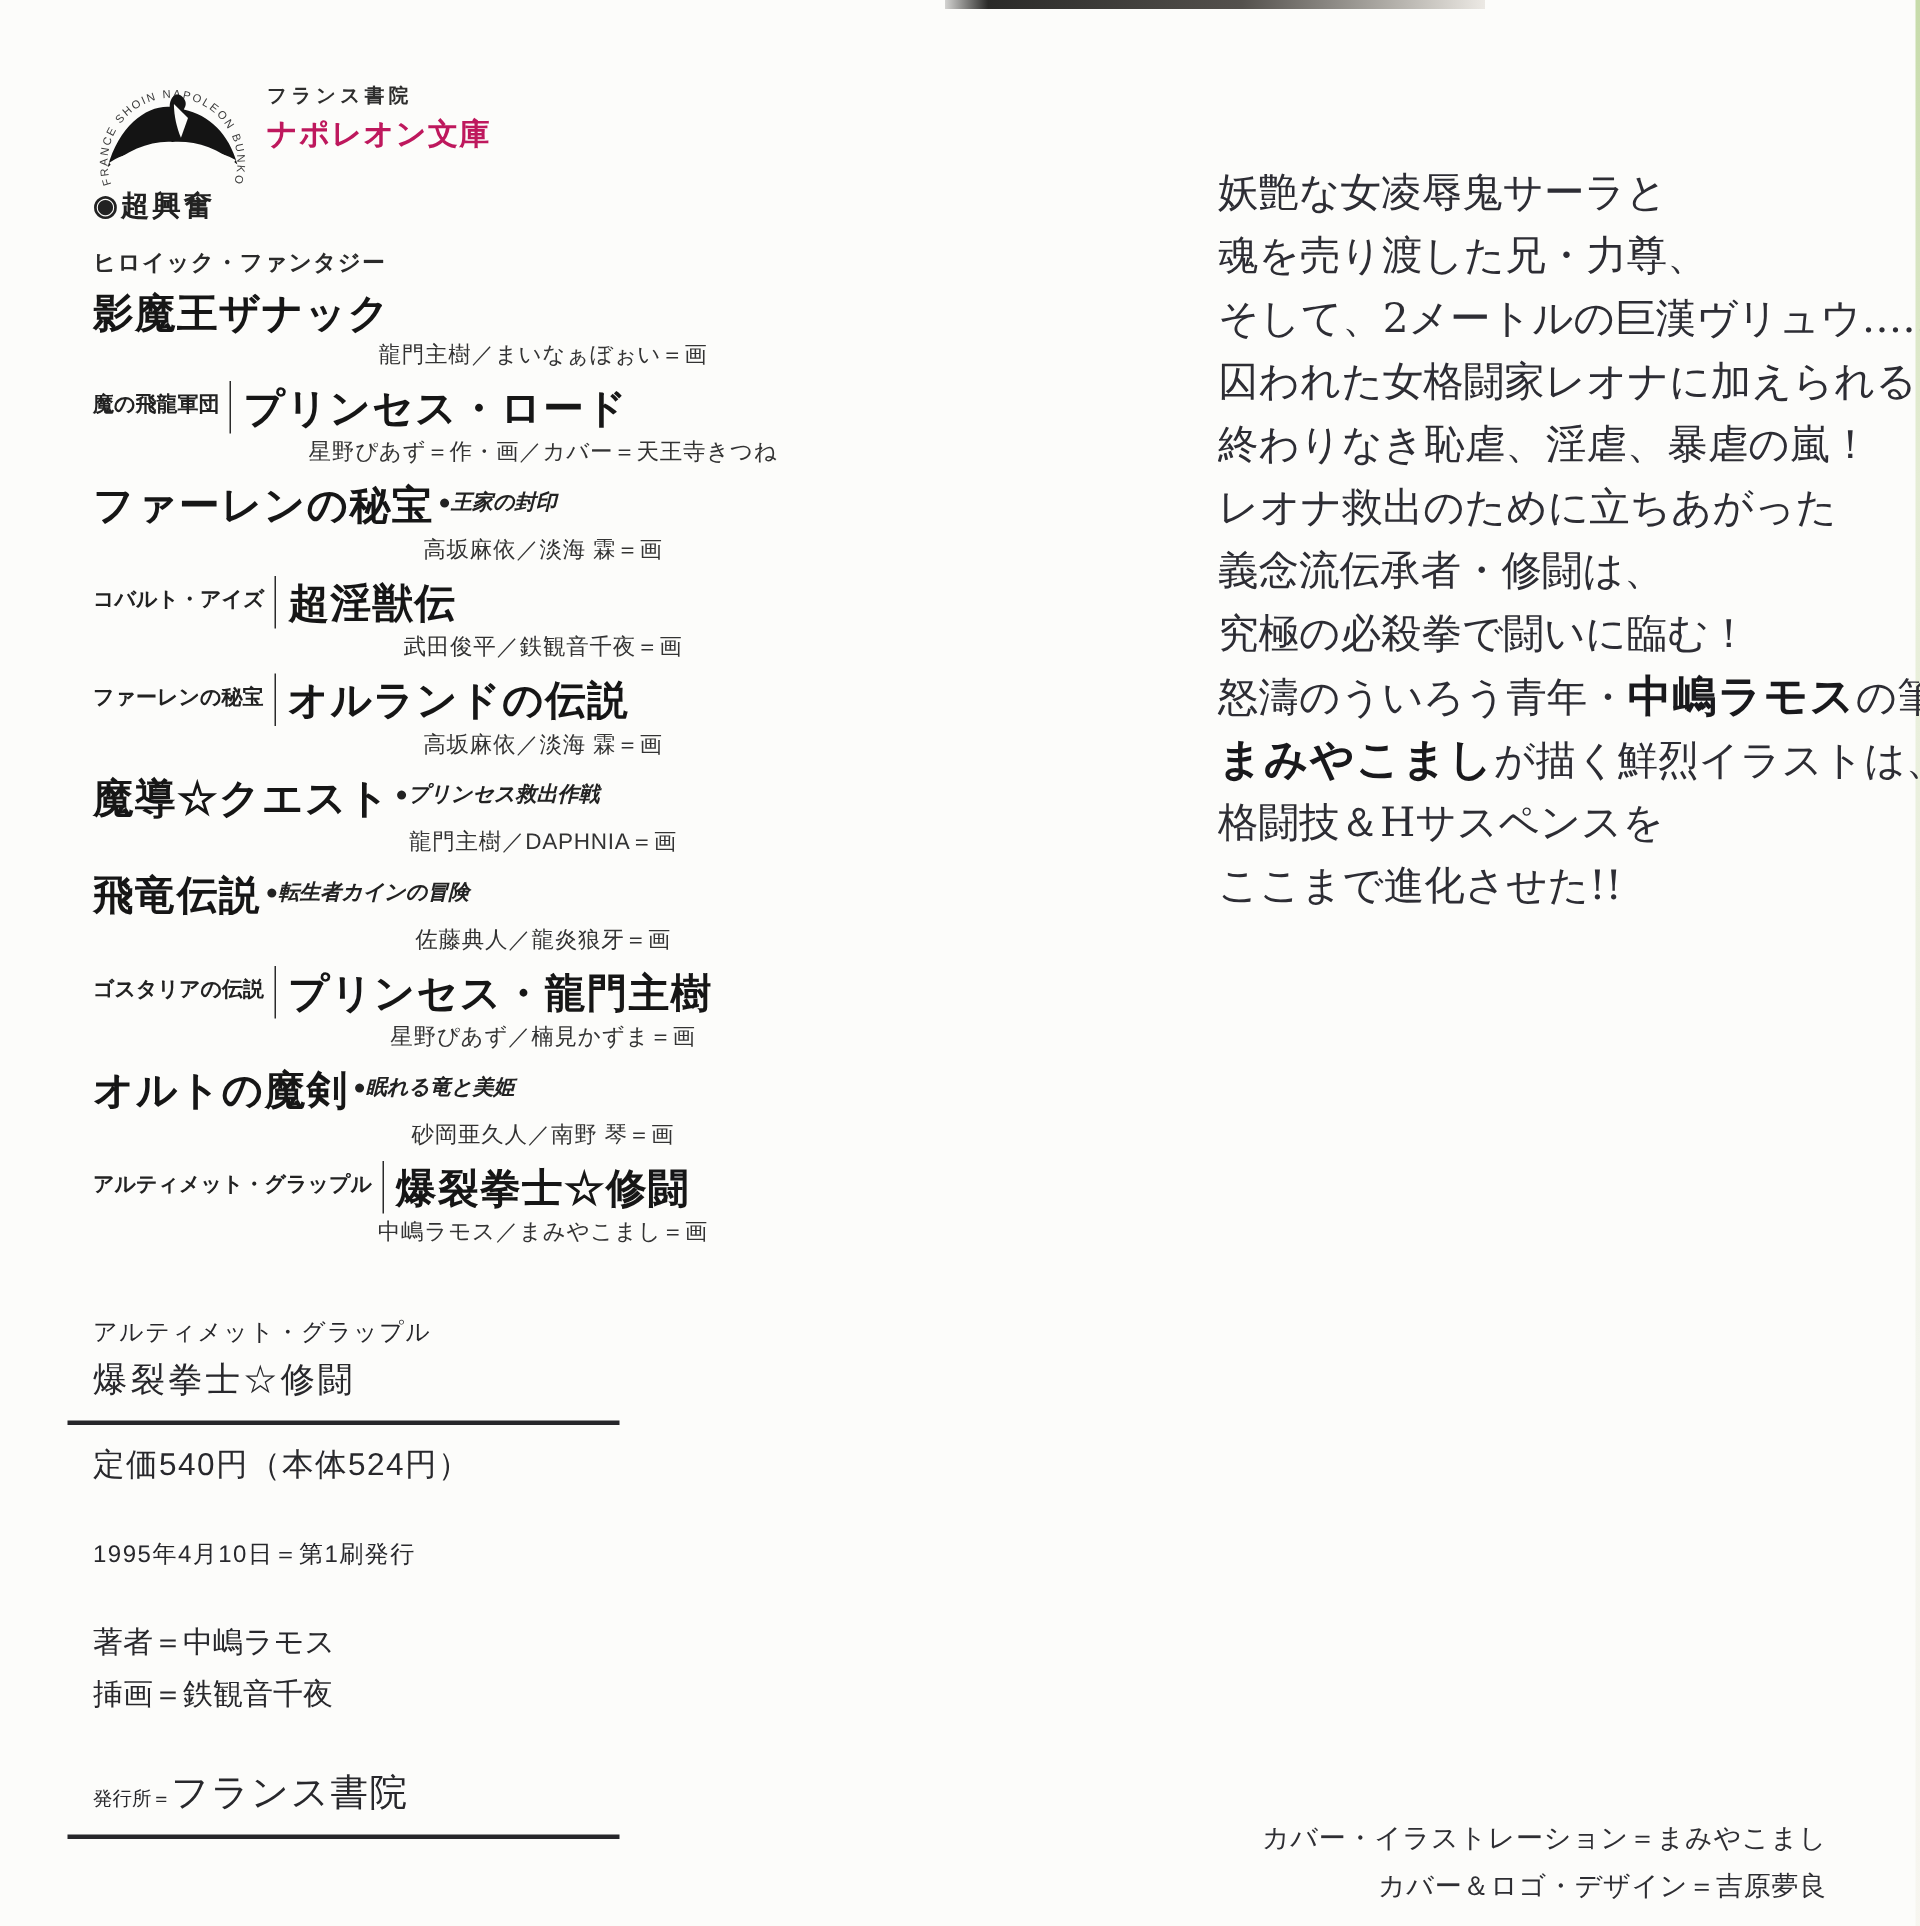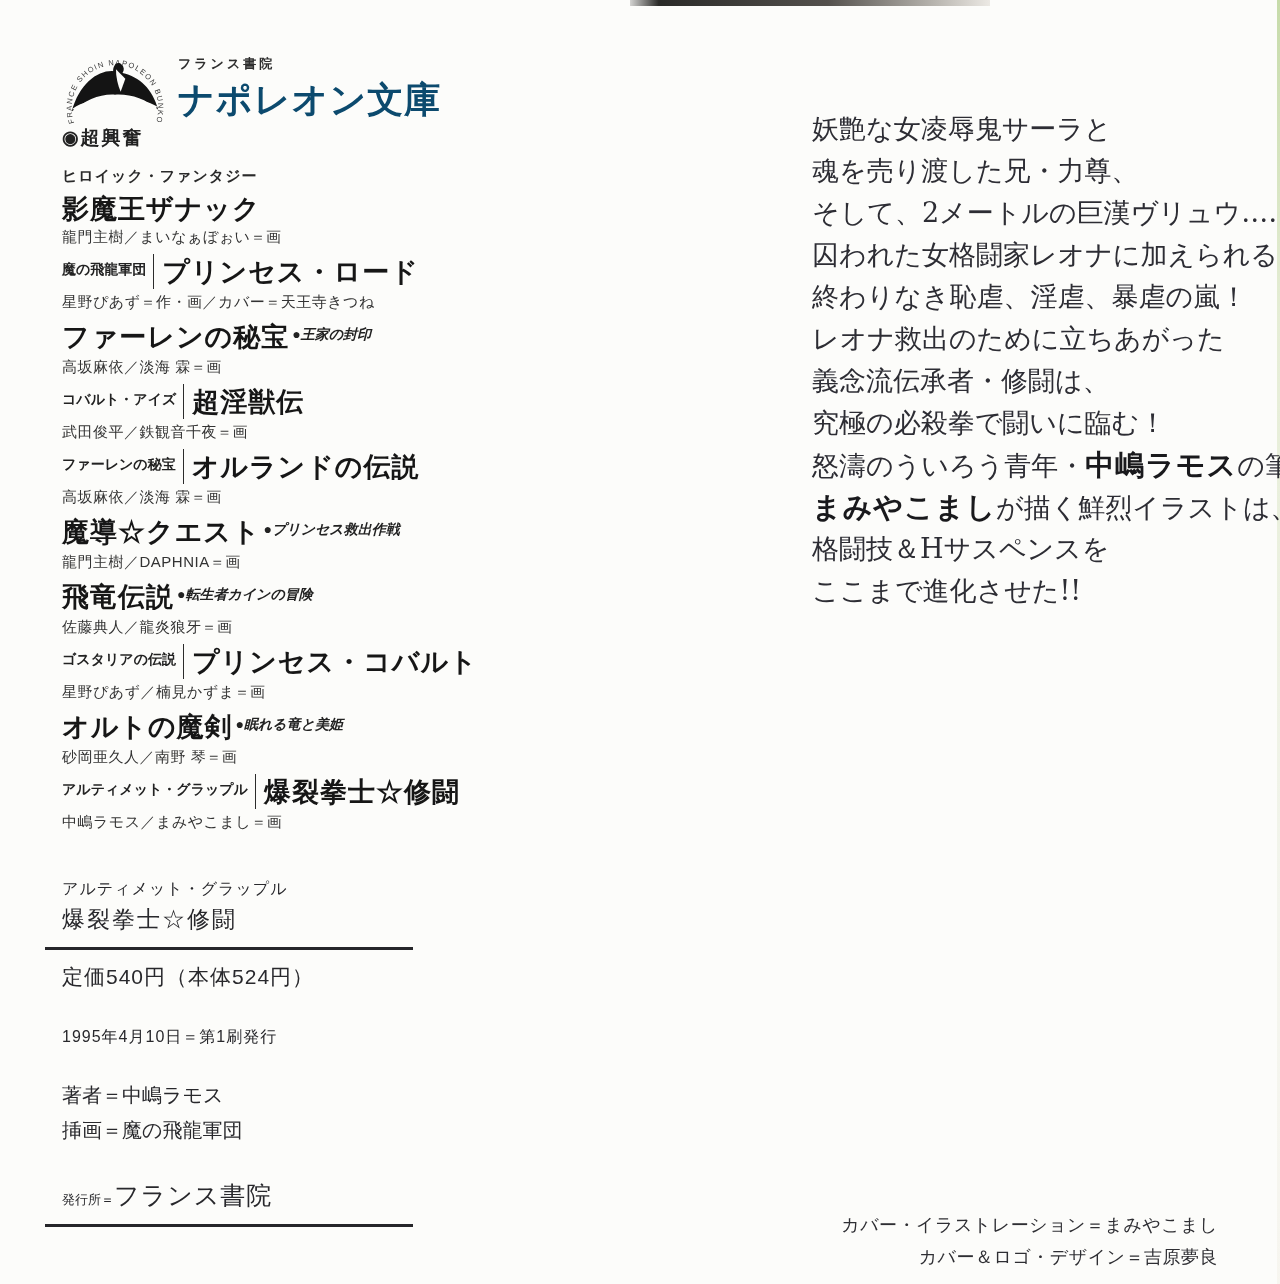--- a/index.html
+++ b/index.html
@@ -12,33 +12,33 @@
   .scan-strip-top{position:absolute;left:630px;top:0;width:360px;height:6px;
     background:linear-gradient(to right,#29282631 0%,#2a2a28 8%,#54514d 55%,#b9b6b0 85%,#ece9e4 100%);}
   .scan-edge-right{position:absolute;right:0;top:0;width:3px;height:100%;opacity:.65;
     background:linear-gradient(to bottom,#a9c97e,#d9e5c2 25%,#eef1e6 70%,#f4f2ea);}
   
   #logo{position:absolute;left:58px;top:42px;display:flex;align-items:flex-start;}
   #logo svg{width:114px;height:94px;display:block;}
   .arc-text{font-size:8px;letter-spacing:1.4px;fill:#3c3c3c;font-family:"Liberation Sans",sans-serif;}
   .logo-text{margin-left:6px;padding-top:13px;}
   .logo-small{font-size:13px;font-weight:bold;letter-spacing:3px;color:#2e2e2e;}
-  .logo-name{font-size:36px;font-weight:bold;letter-spacing:1px;color:#0c4a6e;margin-top:3px;}
+  .logo-name{font-size:20px;font-weight:bold;letter-spacing:1px;color:#be185d;margin-top:3px;}
   
   #catalog{position:absolute;left:62px;top:126px;width:600px;}
   .cat-badge{font-size:19px;font-weight:bold;letter-spacing:2px;color:#222;line-height:24px;}
   .cat-genre{font-size:15px;font-weight:bold;letter-spacing:1px;color:#2a2a2a;margin-top:16px;line-height:20px;}
   .book{margin-top:8px;}
   .book-title{display:flex;align-items:center;line-height:30px;}
   .b-prefix{font-size:14px;font-weight:bold;white-space:nowrap;color:#222;
     padding:0 7px 5px 0;border-right:1.5px solid #2b2b2b;margin-right:8px;
     align-self:stretch;display:flex;align-items:flex-end;}
   .b-main{font-size:27px;font-weight:bold;letter-spacing:1px;white-space:nowrap;color:#161616;}
   .b-sub{font-size:14px;font-weight:bold;white-space:nowrap;color:#222;margin-left:3px;padding-bottom:5px;font-style:italic;}
-  .b-credit{font-size:15px;color:#333;letter-spacing:.5px;margin-top:3px;line-height:19px;}
+  .b-credit{font-size:15px;color:#333;letter-spacing:.5px;margin-top:3px;line-height:19px;text-align:center;}
   
   #blurb{position:absolute;left:812px;top:108px;
     font-family:"DejaVu Serif", serif;font-size:27px;color:#2d2d34;}
   .bl{height:42px;line-height:42px;white-space:nowrap;}
   .bname{font-family:"Liberation Sans",sans-serif;font-weight:bold;font-size:29px;
     letter-spacing:1px;color:#19191c;}
   
   #colophon{position:absolute;left:45px;top:878px;width:368px;color:#28282c;}
   .cpad{padding-left:17px;}
   .col-series{font-size:16px;letter-spacing:1px;line-height:22px;}
@@ -147,21 +147,21 @@
 
         <span class="b-main">飛竜伝説</span>
         <span class="b-sub">●転生者カインの冒険</span>
       </div>
       <div class="b-credit">佐藤典人／龍炎狼牙＝画</div>
     </div>
 
     <div class="book">
       <div class="book-title">
         <span class="b-prefix">ゴスタリアの伝説</span>
-        <span class="b-main">プリンセス・コバルト</span>
+        <span class="b-main">プリンセス・龍門主樹</span>
 
       </div>
       <div class="b-credit">星野ぴあず／楠見かずま＝画</div>
     </div>
 
     <div class="book">
       <div class="book-title">
 
         <span class="b-main">オルトの魔剣</span>
         <span class="b-sub">●眠れる竜と美姫</span>
@@ -198,21 +198,21 @@
     <div class="bl"><span>ここまで進化させた!!</span></div>
   </div>
 
   <div id="colophon">
     <div class="col-series cpad">アルティメット・グラップル</div>
     <div class="col-title cpad">爆裂拳士☆修闘</div>
     <div class="col-rule"></div>
     <div class="col-price cpad">定価540円（本体524円）</div>
     <div class="col-printing cpad">1995年4月10日＝第1刷発行</div>
     <div class="col-author cpad">著者＝中嶋ラモス</div>
-    <div class="col-illust cpad">挿画＝魔の飛龍軍団</div>
+    <div class="col-illust cpad">挿画＝鉄観音千夜</div>
     <div class="col-pub cpad">
       <span class="col-pub-label">発行所＝</span><span class="col-pub-name">フランス書院</span>
     </div>
     <div class="col-rule col-rule2"></div>
   </div>
 
   <div id="credits">
     <div>カバー・イラストレーション＝まみやこまし</div>
     <div>カバー＆ロゴ・デザイン＝吉原夢良</div>
   </div>

